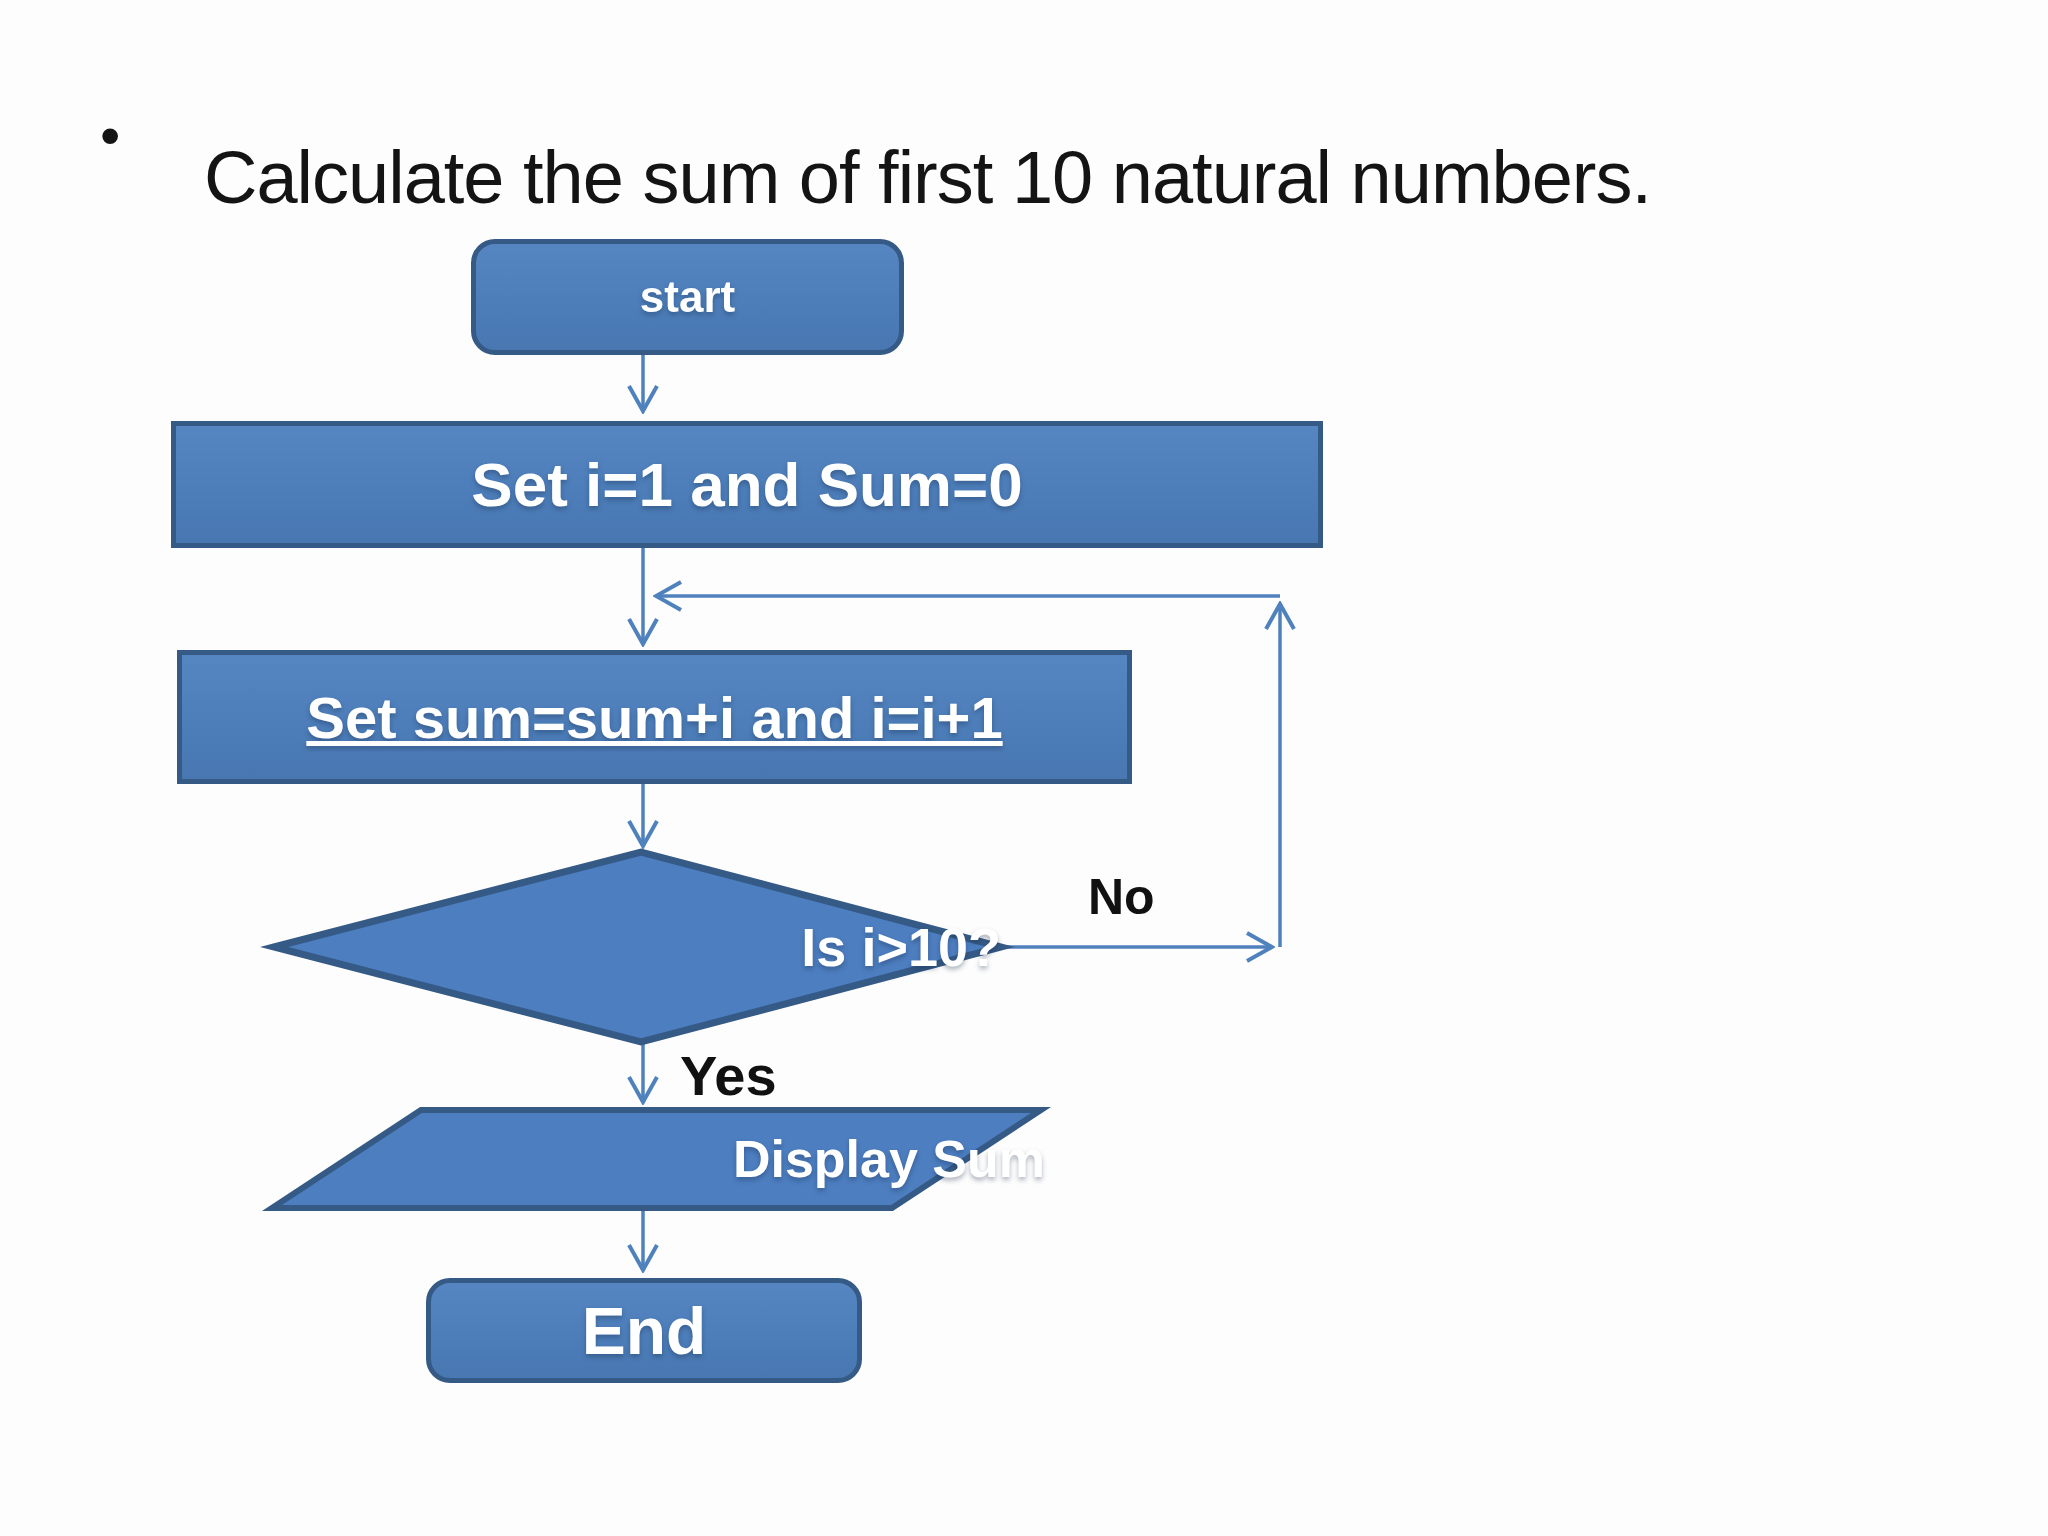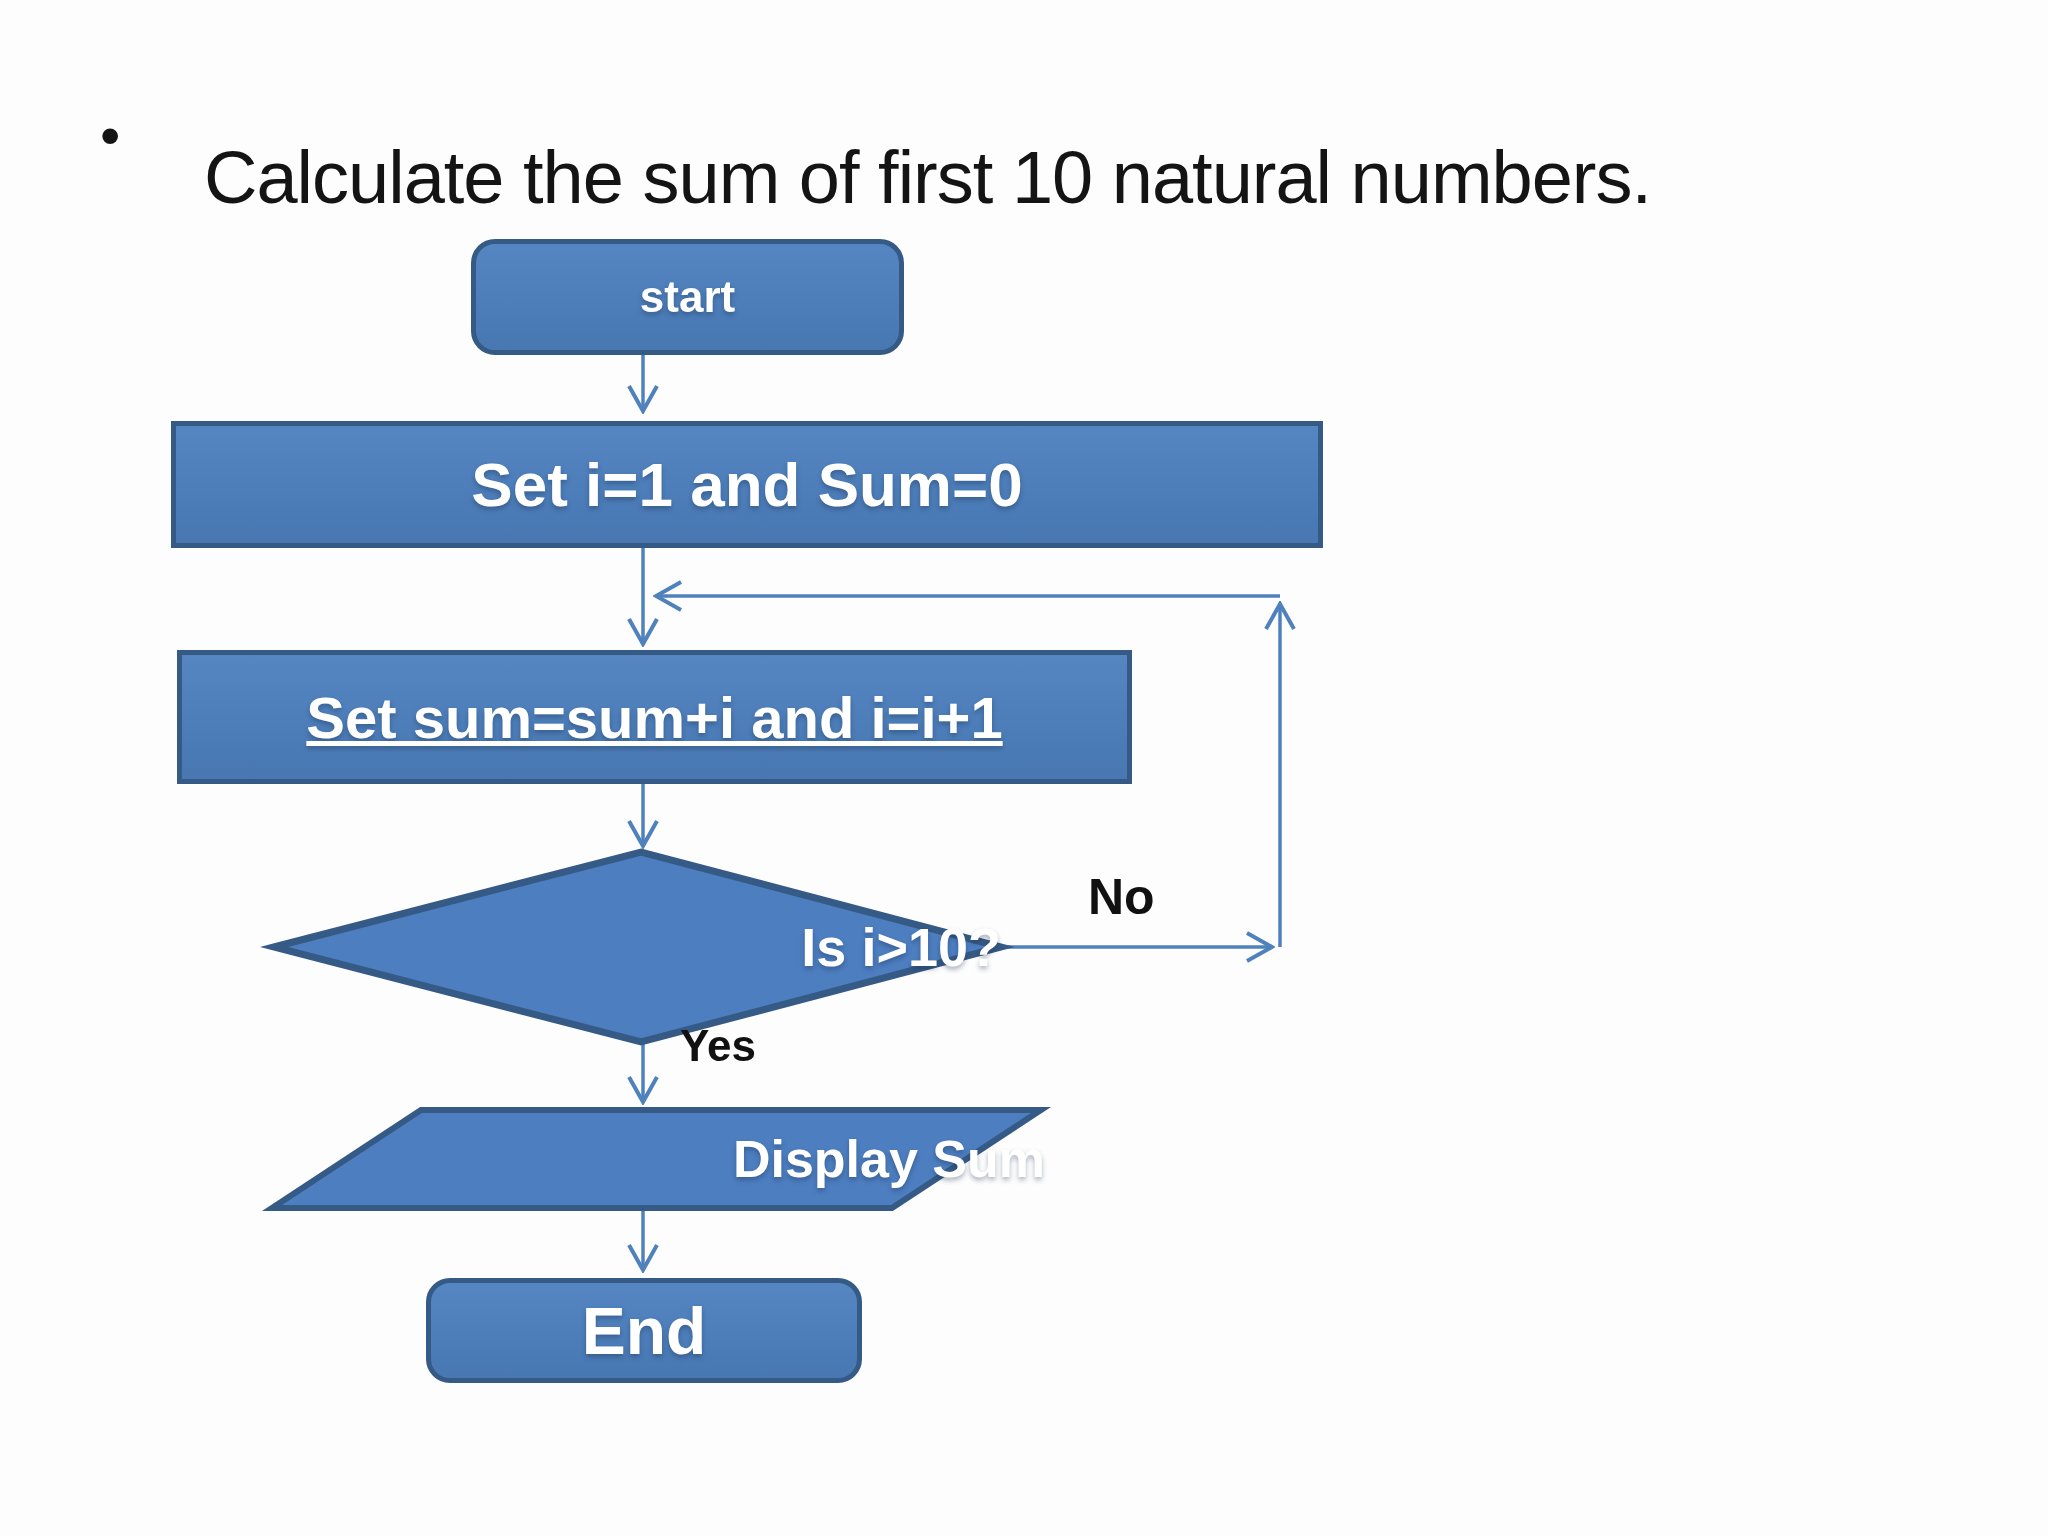--- a/index.html
+++ b/index.html
@@ -36,21 +36,21 @@
     color:#ffffff;font-weight:bold;text-shadow:0 3px 5px rgba(20,40,70,.35);
     pointer-events:none;
   }
   .decision-label{left:274px;top:852px;width:727px;height:190px;font-size:54px;}
   .display-label{left:276px;top:1110px;width:769px;height:98px;font-size:52px;}
   
   .branch-label{
     position:absolute;color:#111111;font-weight:bold;line-height:1;
   }
   .label-no{left:1088px;top:872px;font-size:50px;}
-  .label-yes{left:680px;top:1024px;font-size:44px;}
+  .label-yes{left:680px;top:1048px;font-size:56px;}
   
   svg.connectors{position:absolute;left:0;top:0;width:2048px;height:1536px;}
   .edge{stroke:#4f81bd;stroke-width:3.5;fill:none;}
   .shape-diamond{fill:#4d7ec0;stroke:#355a85;stroke-width:7;stroke-linejoin:miter;}
   .shape-para{fill:#4d7ec0;stroke:#355a85;stroke-width:6;stroke-linejoin:miter;}
 </style>
 </head>
 <body>
 
 <div class="stage">

